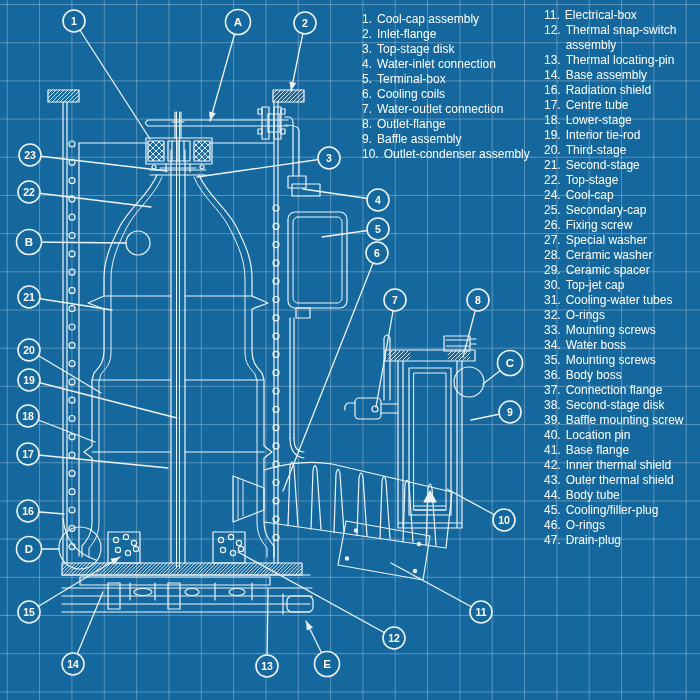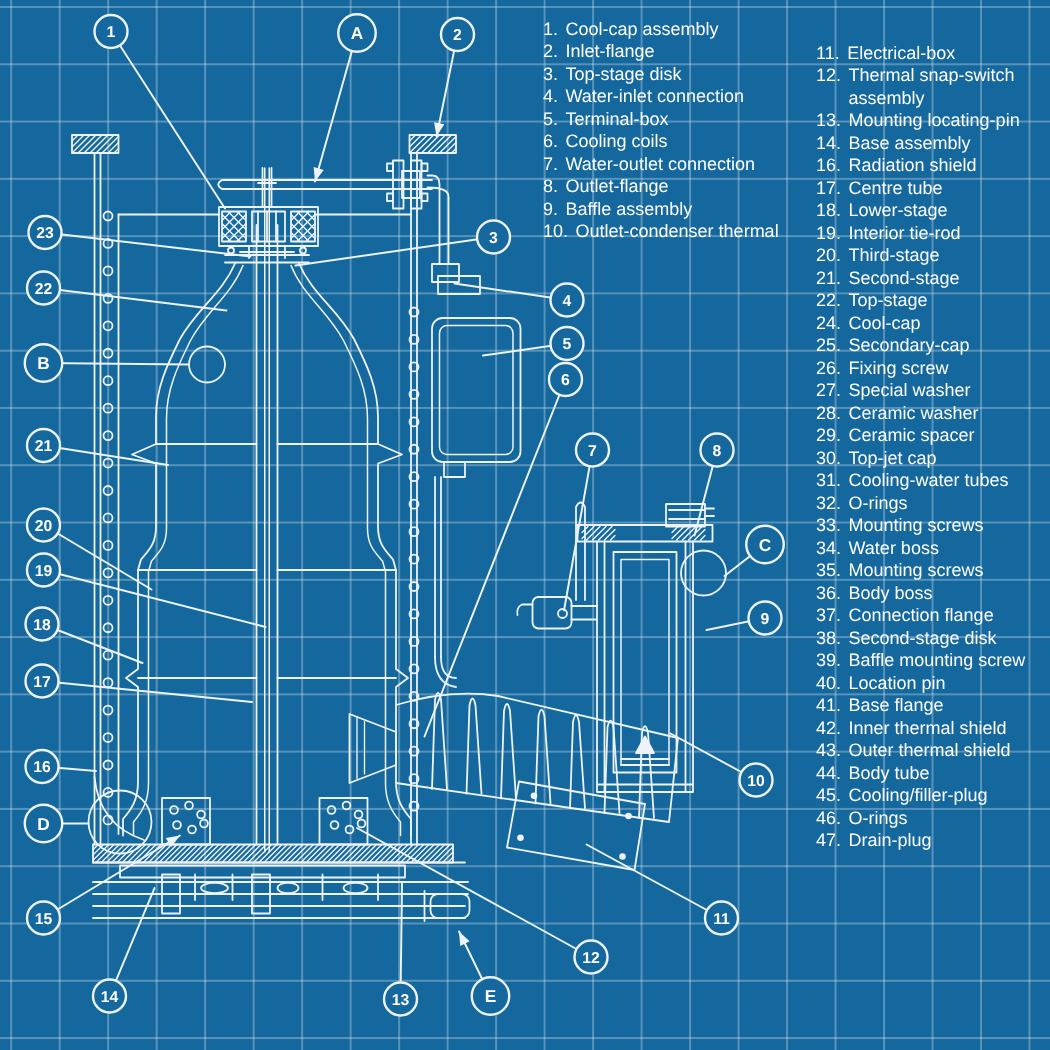--- a/index.html
+++ b/index.html
@@ -12,21 +12,21 @@
     background-color:var(--bg);
     background-image:
       linear-gradient(to right, var(--grid) 1px, transparent 1px),
       linear-gradient(to bottom, var(--grid) 1px, transparent 1px);
     background-size:32.33px 38.2px;
     background-position:6.8px 4px;
   }
   svg.diagram{position:absolute;left:0;top:0;}
   .parts-list{position:absolute;color:var(--text);font-size:12px;line-height:15px;}
   .col1{left:362px;top:12px;width:186px;}
-  .col2{left:544px;top:28px;width:157px;}
+  .col2{left:544px;top:8px;width:157px;}
   .item{display:flex;}
   .item .num{flex:0 0 auto;margin-right:5px;white-space:nowrap;}
   .item .lbl{white-space:pre-line;}
 </style>
 </head>
 <body>
 
 <div class="stage">
 
   <svg class="diagram" width="700" height="700" viewBox="0 0 700 700">
@@ -512,36 +512,36 @@
       <div class="item">
         <span class="num">8.</span>
         <span class="lbl">Outlet-flange</span>
       </div>
       <div class="item">
         <span class="num">9.</span>
         <span class="lbl">Baffle assembly</span>
       </div>
       <div class="item">
         <span class="num">10.</span>
-        <span class="lbl">Outlet-condenser thermal</span>
+        <span class="lbl">Outlet-condenser assembly</span>
       </div>
     </div>
   <div class="parts-list col2" id="col2">
       <div class="item">
         <span class="num">11.</span>
         <span class="lbl">Electrical-box</span>
       </div>
       <div class="item">
         <span class="num">12.</span>
         <span class="lbl">Thermal snap-switch
 assembly</span>
       </div>
       <div class="item">
         <span class="num">13.</span>
-        <span class="lbl">Mounting locating-pin</span>
+        <span class="lbl">Thermal locating-pin</span>
       </div>
       <div class="item">
         <span class="num">14.</span>
         <span class="lbl">Base assembly</span>
       </div>
       <div class="item">
         <span class="num">16.</span>
         <span class="lbl">Radiation shield</span>
       </div>
       <div class="item">

